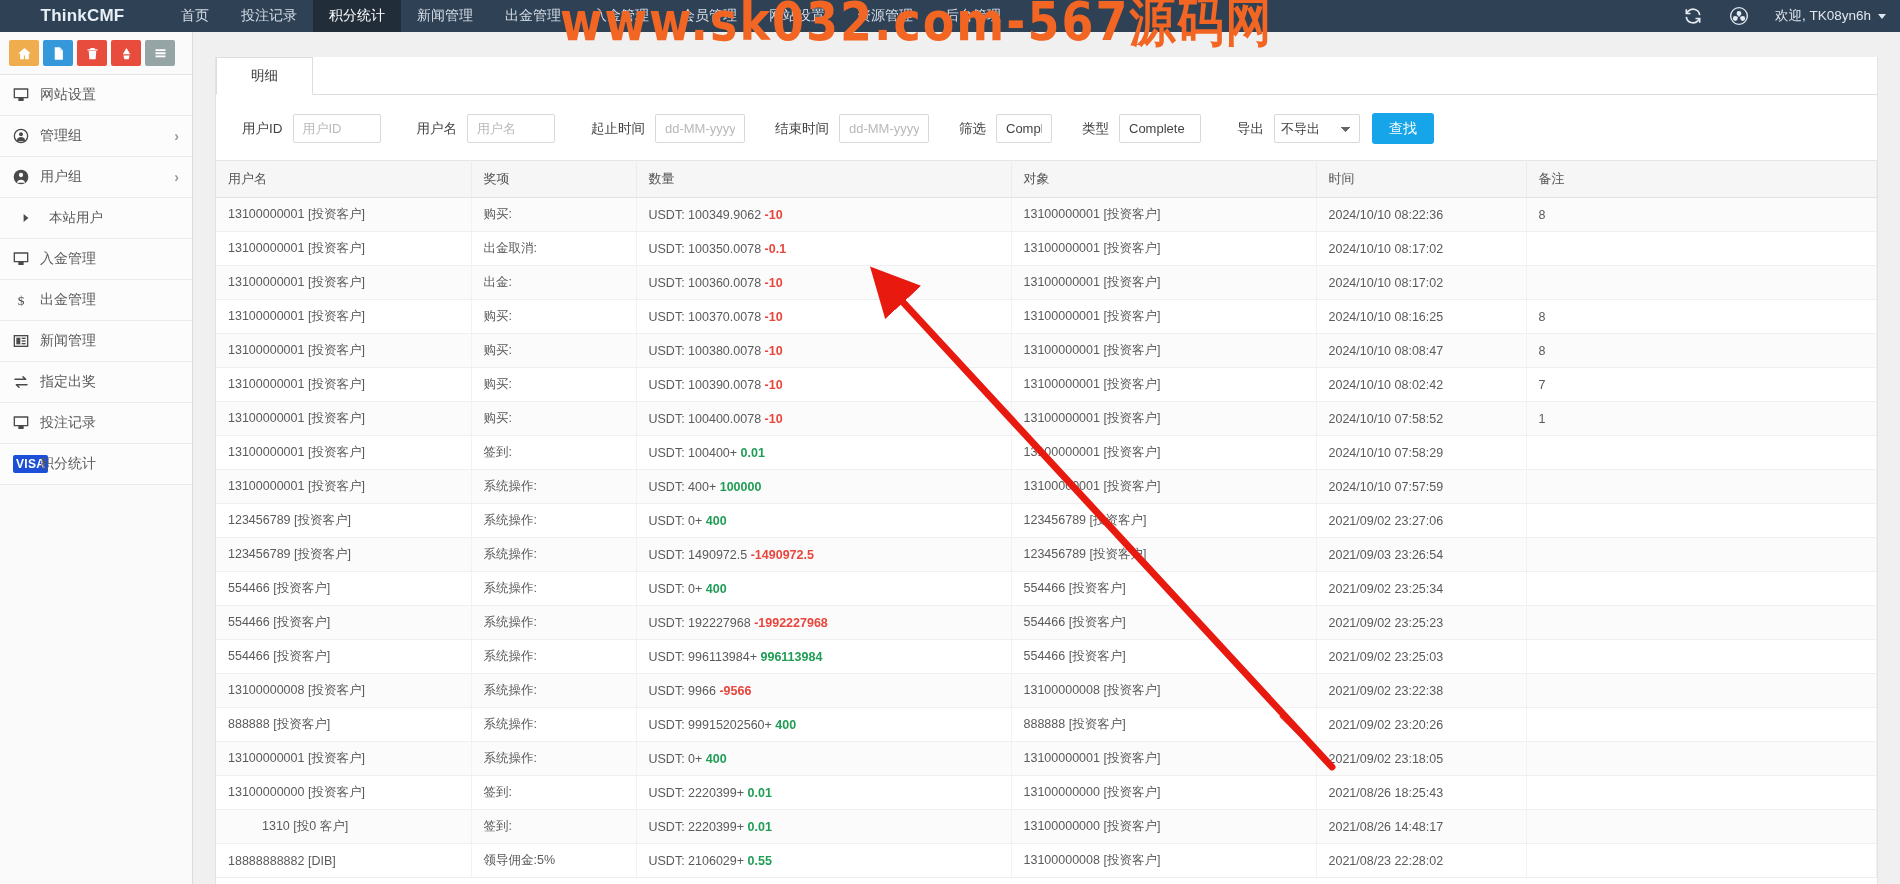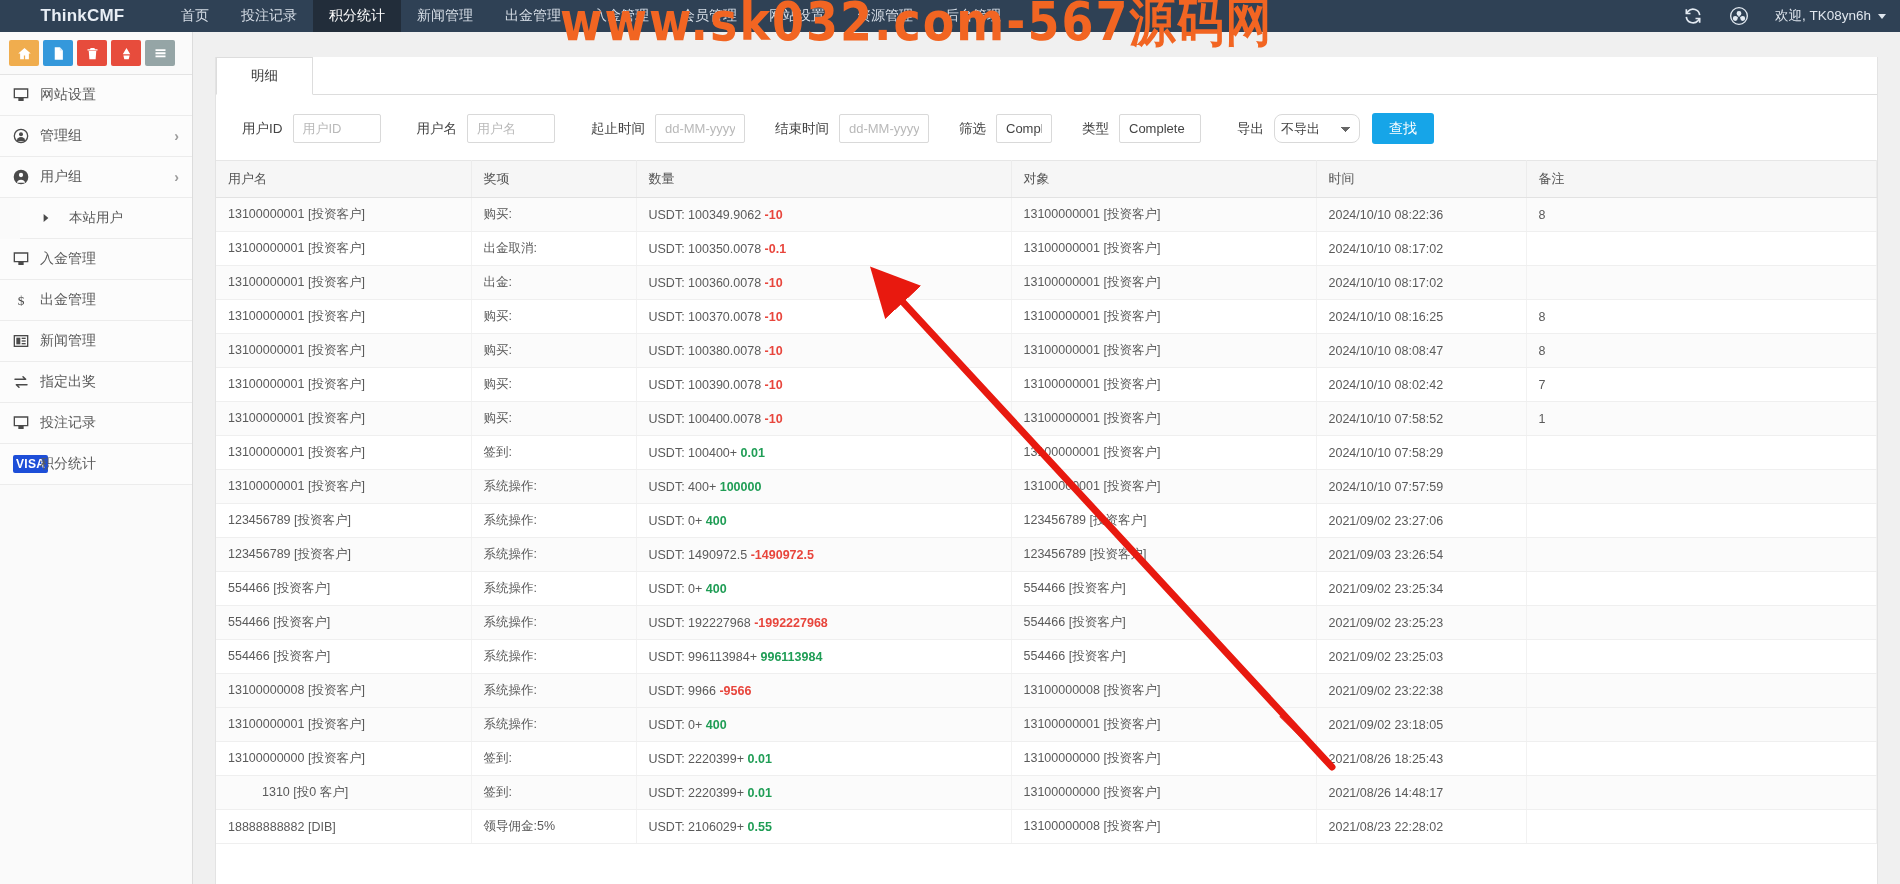--- a/index.html
+++ b/index.html
@@ -84,21 +84,21 @@
   }
   .side-item .si-ico {
     width:22px; flex:0 0 22px; display:flex; align-items:center; justify-content:flex-start;
     color:#4a4a4a;
   }
   .side-item .si-ico svg { width:16px; height:16px; fill:#4a4a4a; }
   .side-item .si-label { flex:1 1 auto; padding-left:5px; }
   .side-item .si-chev {
     color:#9b9b9b; font-size:14px; font-weight:600;
   }
-  .side-item.sub { padding-left:22px; font-size:13.5px; background:#fcfcfc;margin-left:20px; }
+  .side-item.sub { padding-left:22px; font-size:13.5px; background:#fcfcfc; }
   .side-item.sub .si-ico svg { width:8px; height:8px; }
   .visa-badge {
     background:#1d4ed8; color:#fff; font-size:12px; font-weight:bold;
     padding:2px 3px; border-radius:2px; letter-spacing:.3px;
     font-family:"Liberation Sans", sans-serif;
   }
 
   
   .content {
     position:absolute; top:32px; left:193px; right:0; bottom:0;
@@ -140,21 +140,21 @@
   }
   .f-input::placeholder { color:#b9b9b9; }
   .w-id { width:88px; }
   .w-name { width:88px; }
   .w-date { width:90px; }
   .w-short { width:56px; }
   .w-med { width:82px; }
   .f-gap { width:36px; }
   .f-gap-sm { width:30px; }
   .f-select {
-    height:29px; width:86px; border:1px solid #d9d9d9; border-radius:8px;
+    height:29px; width:86px; border:1px solid #d9d9d9; border-radius:2px;
     font-size:13px; color:#444; background:#fff; padding:0 6px;
     font-family:"Liberation Sans", sans-serif;
     appearance:none; -webkit-appearance:none;
     background-image:
       linear-gradient(45deg, transparent 50%, #666 50%),
       linear-gradient(135deg, #666 50%, transparent 50%);
     background-position: calc(100% - 14px) 12px, calc(100% - 9px) 12px;
     background-size: 5px 5px, 5px 5px;
     background-repeat:no-repeat;
     cursor:pointer;
@@ -558,20 +558,28 @@
               <td></td>
             </tr>
             <tr class="odd">
               <td>13100000008 [投资客户]</td>
               <td>系统操作:</td>
               <td class="num"><span>USDT: 9966 </span><span class="neg">-9566</span></td>
               <td>13100000008 [投资客户]</td>
               <td>2021/09/02 23:22:38</td>
               <td></td>
             </tr>
+            <tr class="even">
+              <td>888888 [投资客户]</td>
+              <td>系统操作:</td>
+              <td class="num"><span>USDT: 99915202560+ </span><span class="pos">400</span></td>
+              <td>888888 [投资客户]</td>
+              <td>2021/09/02 23:20:26</td>
+              <td></td>
+            </tr>
             <tr class="odd">
               <td>13100000001 [投资客户]</td>
               <td>系统操作:</td>
               <td class="num"><span>USDT: 0+ </span><span class="pos">400</span></td>
               <td>13100000001 [投资客户]</td>
               <td>2021/09/02 23:18:05</td>
               <td></td>
             </tr>
             <tr class="even">
               <td>13100000000 [投资客户]</td>

